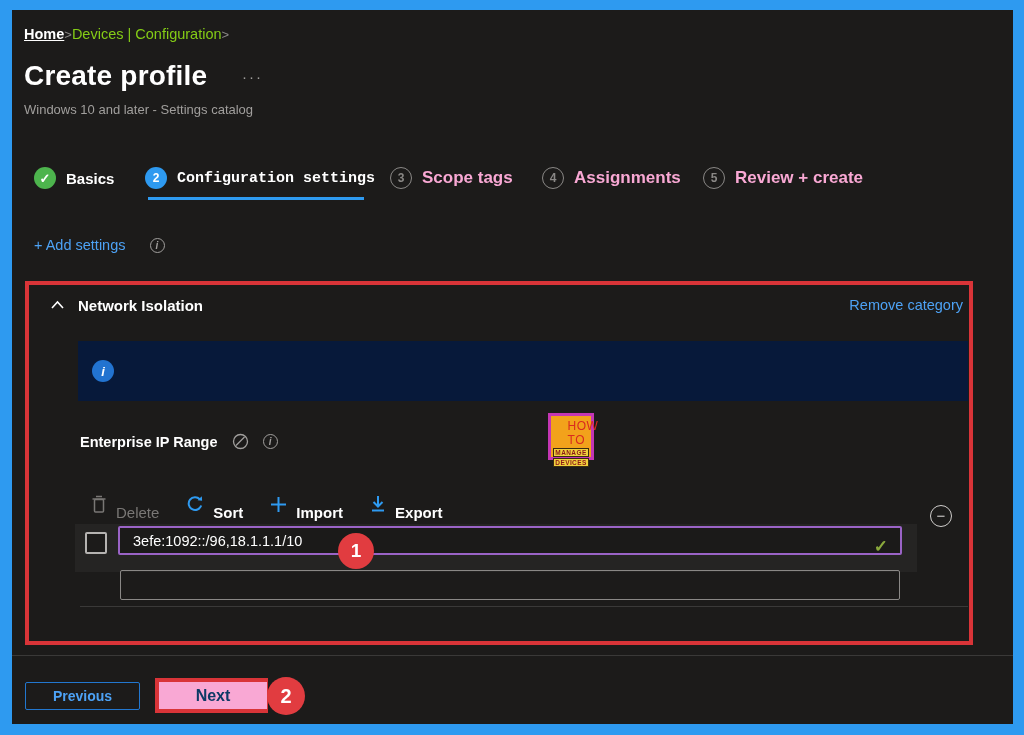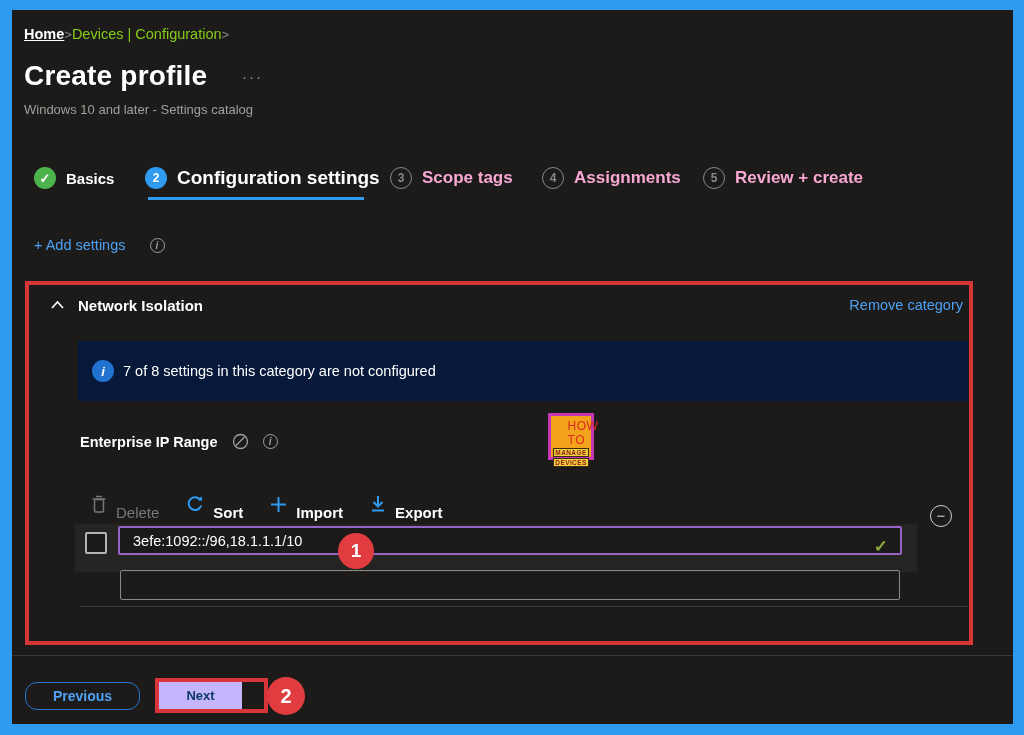--- a/index.html
+++ b/index.html
@@ -19,21 +19,21 @@
   .subtitle { position:absolute; left:12px; top:92px; font-size:13px; color:#a19f9d; }
 
   
   .step { position:absolute; top:156px; height:24px; display:flex; align-items:center; gap:10px; cursor:pointer; }
   .step-circle { width:22px; height:22px; border-radius:50%; display:flex; align-items:center; justify-content:center;
                  font-size:12px; font-weight:700; }
   .circle-complete { background:#4db44d; color:#fff; font-size:13px; }
   .circle-active   { background:#2e9af0; color:#fff; }
   .circle-upcoming { background:transparent; border:1.5px solid #8a8886; color:#8a8886; }
   .step-label          { font-size:15px; color:#ffffff; font-weight:600; }
-  .step-label-active   { font-size:19px; color:#ffffff; font-weight:700; }
+  .step-label-active   { font-size:15px; color:#ffffff; font-weight:700;font-family:Liberation Mono, monospace; }
   .step-label-upcoming { font-size:17px; color:#f9a8d4; font-weight:700; }
   .tab-underline { position:absolute; left:136px; top:187px; width:216px; height:3px; background:#2e9af0; }
 
   
   .add-settings { position:absolute; left:22px; top:227px; display:flex; align-items:center; gap:24px; cursor:pointer; }
   .add-settings-label { color:#4da2f5; font-size:14.5px; }
   .info-ring { width:15px; height:15px; border:1px solid #a19f9d; border-radius:50%; color:#a19f9d;
                font-size:10px; font-style:italic; font-weight:700; display:flex; align-items:center; justify-content:center; }
 
   
@@ -79,23 +79,23 @@
                  font-family:"Liberation Sans", sans-serif; outline:none; }
   .minus-circle { position:absolute; left:918px; top:495px; width:22px; height:22px; border:1.5px solid #cfcdcb;
                   border-radius:50%; color:#cfcdcb; font-size:15px; display:flex; align-items:center;
                   justify-content:center; cursor:pointer; padding-bottom:1px; }
   .inner-divider { position:absolute; left:68px; top:596px; width:888px; height:1px; background:#3a3938; }
 
   
   .footer-divider { position:absolute; left:0; top:645px; width:1001px; height:1px; background:#3a3938; }
   .btn-previous { position:absolute; left:13px; top:672px; width:115px; height:28px; background:transparent;
                   border:1px solid #2277cf; color:#4da2f5; font-size:14px; font-weight:600; cursor:pointer;
-                  font-family:"Liberation Sans", sans-serif; border-radius:12px; }
+                  font-family:"Liberation Sans", sans-serif; border-radius:2px; }
   .next-highlight { position:absolute; left:143px; top:668px; width:113px; height:35px; border:4px solid #d93438; }
-  .btn-next { width:83px; height:27px; background:#c4b5fd; border:none; color:#0d3a66; font-size:13px;
+  .btn-next { width:108px; height:27px; background:#f9a8d4; border:none; color:#0d3a66; font-size:16px;
               font-weight:700; cursor:pointer; font-family:"Liberation Sans", sans-serif; }
 
   
   .badge { position:absolute; border-radius:50%; background:#e13c40; color:#ffffff; font-weight:700;
            display:flex; align-items:center; justify-content:center; }
   .badge-1 { left:326px; top:523px; width:36px; height:36px; font-size:19px; }
   .badge-2 { left:255px; top:667px; width:38px; height:38px; font-size:20px; }
 
   svg { display:block; }
 </style>
@@ -148,21 +148,20 @@
     <span class="cat-chevron">
       <svg width="15" height="10" viewBox="0 0 15 10">
           <polyline points="2,8 7.5,2 13,8" fill="none" stroke="#ffffff" stroke-width="1.6"></polyline>
         </svg>
     </span>
     <div class="cat-title">Network Isolation</div>
     <div class="remove-link">Remove category</div>
 
     <div class="banner">
       <span class="banner-info-icon">i</span>
-      <span class="banner-text">7 of 8 settings in this category are not configured</span>
     </div>
 
     <div class="setting-name-row">
       <span class="setting-name">Enterprise IP Range</span>
       <span>
         <svg width="17" height="17" viewBox="0 0 17 17">
             <circle cx="8.5" cy="8.5" r="7" fill="none" stroke="#a19f9d" stroke-width="1.3"></circle>
             <line x1="4" y1="12.5" x2="12.5" y2="4" stroke="#a19f9d" stroke-width="1.3"></line>
           </svg>
       </span>

